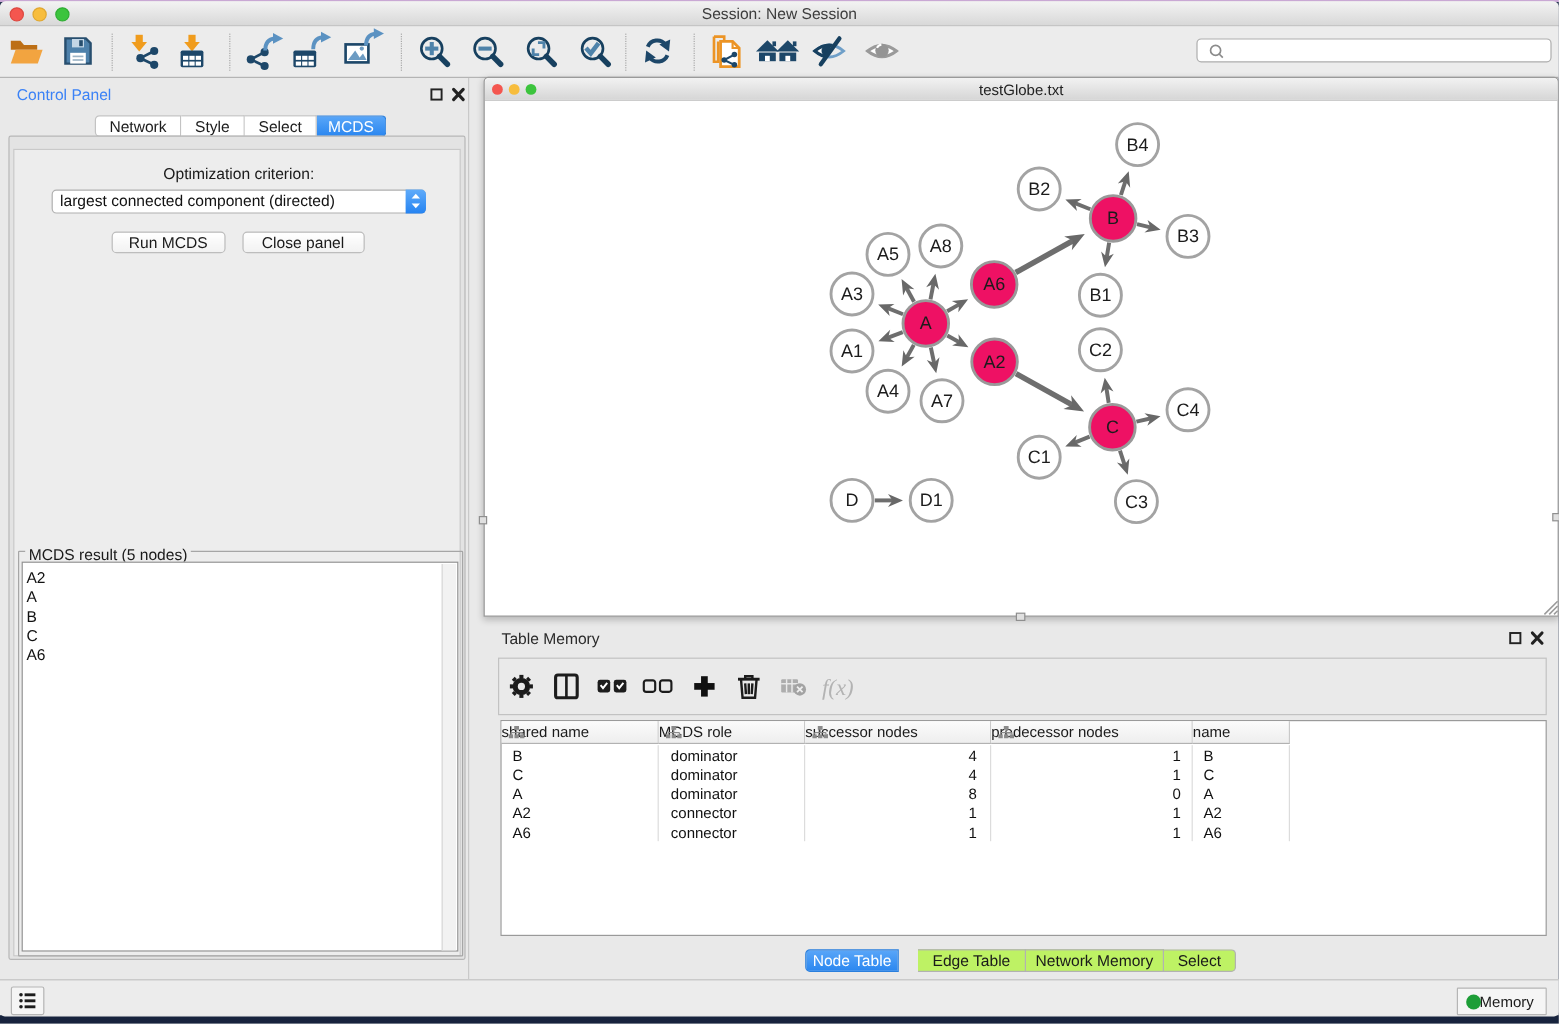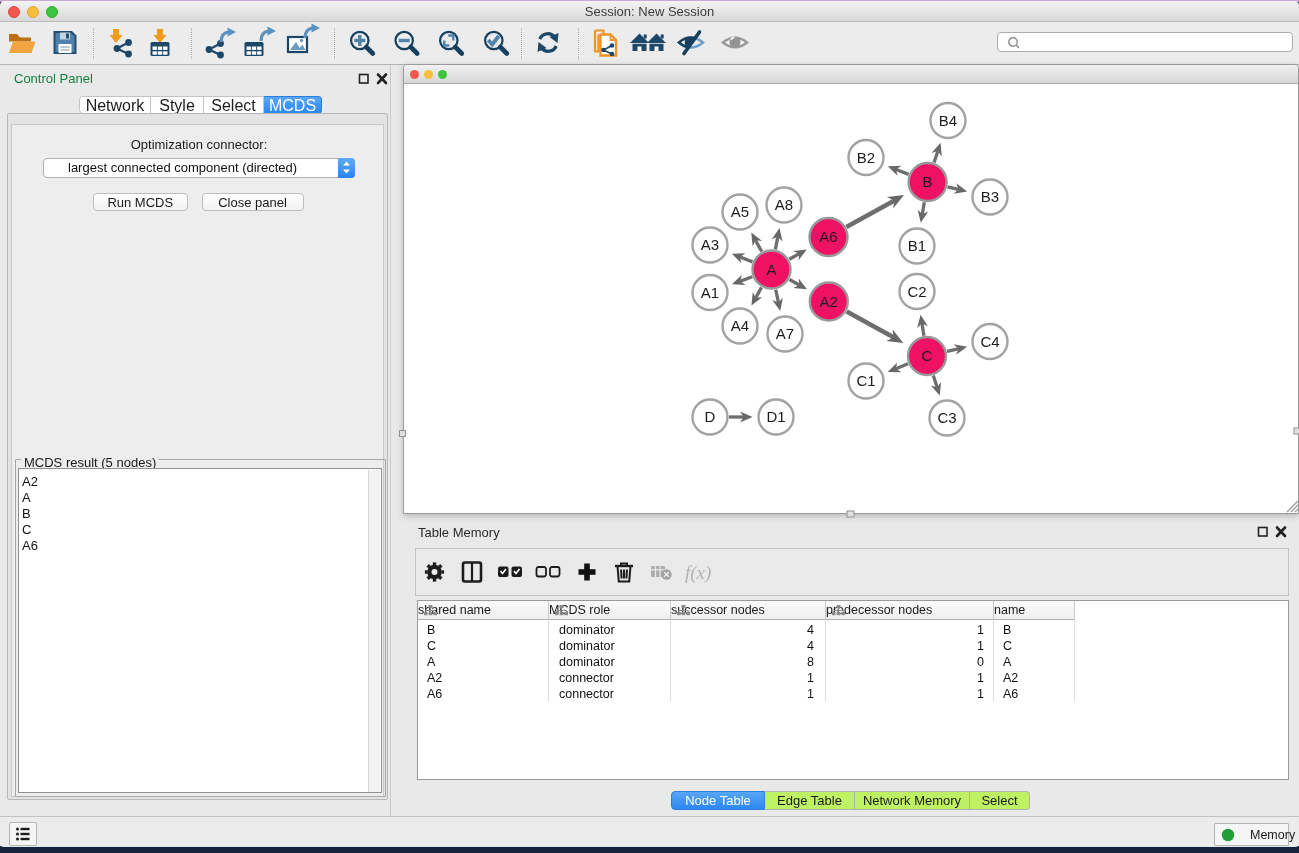--- a/index.html
+++ b/index.html
@@ -5,26 +5,26 @@
 body{font-family:"Liberation Sans",sans-serif;position:relative;
 background:linear-gradient(180deg,#c9a8d4 0,#c9a8d4 2px,#2a3a55 2px,#17233d 100%)}
 .abs{position:absolute}
 #win{left:0;top:1px;width:1299px;height:846px;background:#e9e9e9;border-radius:5px 5px 4px 4px;overflow:hidden}
 #titlebar{left:0;top:0;width:1299px;height:21px;background:linear-gradient(#f3f3f3,#d8d8d8);border-bottom:1px solid #bdbdbd}
 .tl{border-radius:50%;width:12px;height:12px;top:4.5px}
 #title{width:100%;text-align:center;top:3px;font-size:13px;color:#3c3c3c}
 #toolbar{left:0;top:21px;width:1299px;height:43px;background:#ececec;border-bottom:1px solid #b4b4b4}
 .sep{top:6px;height:31px;width:0;border-left:1px dotted #a9a9a9}
 #search{left:997px;top:10px;width:296px;height:20px;background:#fff;border:1px solid #adadad;border-radius:4px}
-#cp-title{left:14px;top:71px;font-size:13px;color:#15803d}
-.tab{top:95.5px;height:18px;font-size:16px;color:#1c1c1c;text-align:center;background:#fff;border:1px solid #c3c3c3;line-height:17px}
+#cp-title{left:14px;top:71px;font-size:13px;color:#3b82f6}
+.tab{top:95.5px;height:18px;font-size:13px;color:#1c1c1c;text-align:center;background:#fff;border:1px solid #c3c3c3;line-height:17px}
 #cp-outer{left:7px;top:113px;width:380.5px;height:687px;background:#e3e3e3;border:1px solid #b7b7b7;border-radius:2px}
 #cp-inner{left:10.5px;top:124px;width:373.5px;height:673px;background:#ededed;border:1px solid #c9c9c9}
 #opt-label{left:10px;top:137px;width:378px;text-align:center;font-size:13px;color:#1a1a1a}
-#combo{left:43px;top:158px;width:311.5px;height:19.5px;background:#fff;border:1px solid #b0b0b0;border-radius:4px;font-size:13px;color:#111;line-height:18px;padding-left:24px}
+#combo{left:43px;top:158px;width:311.5px;height:19.5px;background:#fff;border:1px solid #b0b0b0;border-radius:4px;font-size:13px;color:#111;line-height:18px;padding-left:6px}
 #combo-step{position:absolute;right:-1px;top:-1px;width:17px;height:19.5px;background:linear-gradient(#5fabfa,#2583f1);border-radius:0 4px 4px 0}
 .btn{top:192.5px;height:18.5px;background:linear-gradient(#ffffff,#f2f2f2);border:1px solid #bdbdbd;border-radius:4px;font-size:13px;color:#1a1a1a;text-align:center;line-height:17px}
 #grp{left:15px;top:459px;width:371px;height:338px;border:1px solid #a6a6a6;border-radius:1px}
 #grp-label{left:21px;top:455px;background:#ededed;padding:0 3px;font-size:13px;color:#1a1a1a}
 #mlist{left:18px;top:468px;width:364px;height:325px;background:#fff;border:1px solid #919191}
 #mlist-sb{position:absolute;right:1px;top:1px;width:12px;height:322px;background:#f2f2f2;border-left:1px solid #d8d8d8}
 .mli{left:22px;font-size:13px;color:#111}
 #cpdiv{left:390px;top:65px;width:1px;height:751px;background:#c9c9c9}
 #nwin{left:403px;top:64px;width:896px;height:449.5px;background:#fff;border:1px solid #9a9a9a;border-radius:4px 4px 0 0;box-shadow:0 2px 6px rgba(0,0,0,.22)}
 #ntitle{position:absolute;left:0;top:0;width:100%;height:19px;background:linear-gradient(#f2f2f2,#d6d6d6);border-bottom:1px solid #ababab;border-radius:4px 4px 0 0}
@@ -32,21 +32,21 @@
 #ntext{position:absolute;width:100%;text-align:center;top:3px;font-size:12.5px;color:#222}
 #tp-title{left:418px;top:525px;font-size:13px;color:#2a2a2a}
 #tp-toolbar{left:415px;top:548px;width:874px;height:48px;background:#eaeaea;border:1px solid #c2c2c2}
 #tbl{left:417px;top:600px;width:872px;height:180px;background:#fff;border:1px solid #9a9a9a}
 .th{top:0;height:19px;background:linear-gradient(#fbfbfb,#eeeeee);border-right:1px solid #c9c9c9;border-bottom:1px solid #b2b2b2;font-size:12.5px;color:#1a1a1a;text-align:left;line-height:19px;position:absolute}
 .td{position:absolute;font-size:12.5px;color:#111;height:16px;line-height:16px}
 .gl{position:absolute;width:1px;background:#dcdcdc;top:20px;height:80px}
 .seg{top:791px;height:18.5px;background:#bef264;border:1px solid #b2b2b2;font-size:13px;color:#1a1a1a;text-align:center;line-height:17.5px}
 #status{left:0;top:816px;width:1299px;height:30px;background:#ececec;border-top:1px solid #c2c2c2}
 #lbtn{left:9px;top:822px;width:28px;height:24px;background:#f5f5f5;border:1px solid #b5b5b5;border-radius:2px}
-#membtn{left:1214px;top:822.5px;width:74.5px;height:23px;background:#f5f5f5;border:1px solid #b5b5b5;border-radius:1px;font-size:12.5px;color:#1a1a1a;line-height:22px;padding-left:35px}
+#membtn{left:1214px;top:822.5px;width:74.5px;height:23px;background:#f5f5f5;border:1px solid #b5b5b5;border-radius:1px;font-size:12.5px;color:#1a1a1a;line-height:22px;padding-left:18px}
 svg{position:absolute;overflow:visible}
 </style></head><body>
 <div class="abs" id="win">
 <div class="abs" id="titlebar">
   <div class="abs tl" style="left:8px;background:#f4564f;border:0.5px solid #dd4840"></div>
   <div class="abs tl" style="left:27px;background:#f7bd3d;border:0.5px solid #e0a730"></div>
   <div class="abs tl" style="left:46px;background:#3cc43d;border:0.5px solid #2fad33"></div>
   <div class="abs" id="title">Session: New Session</div>
 </div>
 <div class="abs" id="toolbar">
@@ -208,21 +208,21 @@
 <svg width="34" height="14" style="left:357px;top:72px">
     <rect x="2.5" y="2.5" width="8.5" height="8.5" fill="none" stroke="#222" stroke-width="1.6"></rect>
     <path d="M21,2.5 L29,11 M29,2.5 L21,11" stroke="#222" stroke-width="2.6" stroke-linecap="round"></path>
   </svg>
 <div class="abs tab" style="left:79px;width:72px;border-radius:4px 0 0 4px">Network</div>
 <div class="abs tab" style="left:151px;width:53px;border-left:0">Style</div>
 <div class="abs tab" style="left:204px;width:60px;border-left:0">Select</div>
 <div class="abs tab" style="left:264px;width:58px;border-left:0;border-radius:0 4px 4px 0;background:linear-gradient(#59a6f8,#2b87f0);color:#fff;border-color:#2a7fdd">MCDS</div>
 <div class="abs" id="cp-outer"></div>
 <div class="abs" id="cp-inner"></div>
-<div class="abs" id="opt-label">Optimization connector:</div>
+<div class="abs" id="opt-label">Optimization criterion:</div>
 <div class="abs" id="combo">largest connected component (directed)
   <div id="combo-step">
       <svg width="17" height="19" style="left:0;top:0">
         <polygon points="8.5,3.5 12,7.5 5,7.5" fill="#fff"></polygon>
         <polygon points="8.5,15.5 12,11.5 5,11.5" fill="#fff"></polygon>
       </svg>
     </div>
 </div>
 <div class="abs btn" style="left:92.5px;width:95.5px">Run MCDS</div>
 <div class="abs btn" style="left:201.5px;width:102px">Close panel</div>
@@ -236,20 +236,21 @@
 <div class="abs mli" style="top:505.5px">B</div>
 <div class="abs mli" style="top:521.5px">C</div>
 <div class="abs mli" style="top:537.5px">A6</div>
 <div class="abs" id="cpdiv"></div>
 
 <div class="abs" id="nwin">
   <div id="ntitle">
     <div class="ntl" style="left:6px;background:#f4564f"></div>
     <div class="ntl" style="left:20px;background:#f7bd3d"></div>
     <div class="ntl" style="left:34px;background:#3cc43d"></div>
+    <div id="ntext">testGlobe.txt</div>
   </div>
 </div>
 <svg id="graph" width="896" height="425" style="left:404px;top:83px" font-family="Liberation Sans,sans-serif">
 <line x1="348.3" y1="193.7" x2="334.5" y2="198.9" stroke="#6e6e6e" stroke-width="3.3"></line>
     <polygon points="328.0,201.3 337.8,191.8 336.2,198.2 341.6,201.9" fill="#686868"></polygon>
 <line x1="348.5" y1="178.9" x2="334.2" y2="173.2" stroke="#6e6e6e" stroke-width="3.3"></line>
     <polygon points="327.8,170.7 341.4,170.3 336.0,173.9 337.4,180.3" fill="#686868"></polygon>
 <line x1="357.5" y1="204.4" x2="350.8" y2="216.5" stroke="#6e6e6e" stroke-width="3.3"></line>
     <polygon points="347.4,222.5 348.8,208.9 351.7,214.8 358.2,214.2" fill="#686868"></polygon>
 <line x1="357.7" y1="168.5" x2="350.6" y2="155.6" stroke="#6e6e6e" stroke-width="3.3"></line>
@@ -477,21 +478,21 @@
     <div class="td" style="left:141px;top:69px">connector</div>
     <div class="td" style="left:250px;top:69px;width:146px;text-align:right">1</div>
     <div class="td" style="left:420px;top:69px;width:146px;text-align:right">1</div>
     <div class="td" style="left:585px;top:69px">A2</div>
   <div class="td" style="left:9px;top:85px">A6</div>
     <div class="td" style="left:141px;top:85px">connector</div>
     <div class="td" style="left:250px;top:85px;width:146px;text-align:right">1</div>
     <div class="td" style="left:420px;top:85px;width:146px;text-align:right">1</div>
     <div class="td" style="left:585px;top:85px">A6</div>
 </div>
-<div class="abs seg" style="left:671px;width:94px;border-radius:4px 0 0 4px;background:linear-gradient(#59a6f8,#2b87f0);color:#fff;border-color:#2a7fdd">Node Table</div>
+<div class="abs seg" style="left:671px;width:78px;border-radius:4px 0 0 4px;background:linear-gradient(#59a6f8,#2b87f0);color:#fff;border-color:#2a7fdd">Node Table</div>
 <div class="abs seg" style="left:765px;width:90px;border-left:0">Edge Table</div>
 <div class="abs seg" style="left:855px;width:115px;border-left:0">Network Memory</div>
 <div class="abs seg" style="left:970px;width:60px;border-left:0;border-radius:0 4px 4px 0">Select</div>
 <div class="abs" id="status"></div>
 <div class="abs" id="lbtn">
     <svg width="26" height="22" style="left:0;top:0">
       <g fill="#1c1c1c">
         <circle cx="7.5" cy="6" r="1.5"></circle>
         <circle cx="7.5" cy="11" r="1.5"></circle>
         <circle cx="7.5" cy="16" r="1.5"></circle>

